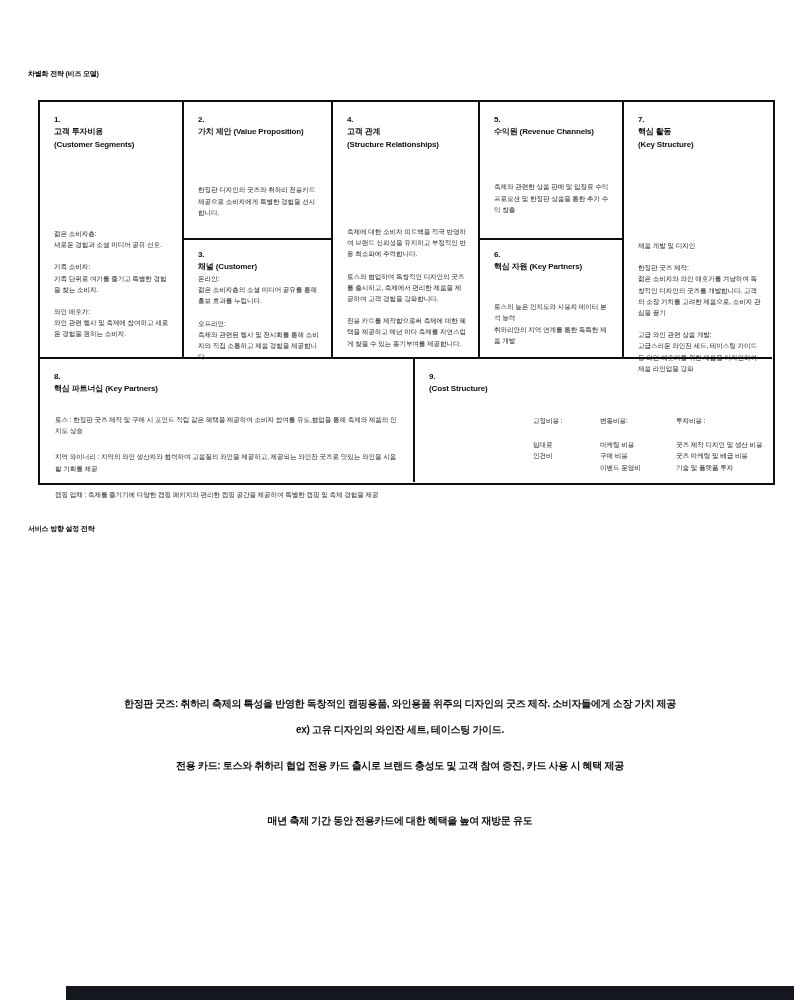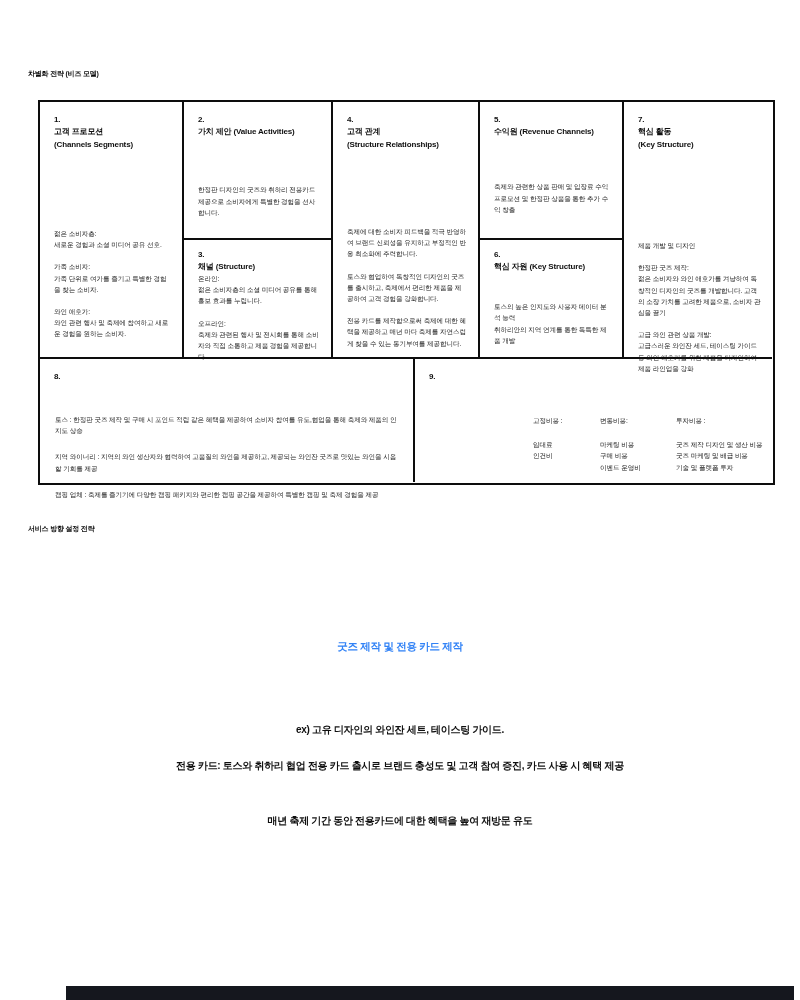--- a/index.html
+++ b/index.html
@@ -68,47 +68,47 @@
 
 <div class="page">
 
   <div id="label-top" class="mini">차별화 전략 (비즈 모델)</div>
 
   <div class="bmc">
 
     <div id="cell-cs" class="cell br bb">
       <div class="cell-head">
         <div>1.</div>
-        <div>고객 프로모션</div>
-        <div>(Channels Segments)</div>
+        <div>고객 투자비용</div>
+        <div>(Customer Segments)</div>
       </div>
       <div id="cs-body" class="cell-body">
         <p>젊은 소비자층:
 새로운 경험과 소셜 미디어 공유 선호.</p>
         <p>가족 소비자:
 가족 단위로 여가를 즐기고 특별한 경험을 찾는 소비자.</p>
         <p>와인 애호가:
 와인 관련 행사 및 축제에 참여하고 새로운 경험을 원하는 소비자.</p>
       </div>
     </div>
 
     <div id="cell-vp" class="cell br bb">
       <div class="cell-head">
         <div>2.</div>
-        <div>가치 제안 (Value Activities)</div>
+        <div>가치 제안 (Value Proposition)</div>
       </div>
       <div id="vp-body" class="cell-body">
         <p>한정판 디자인의 굿즈와 취하리 전용카드 제공으로 소비자에게 특별한 경험을 선사합니다.</p>
       </div>
     </div>
 
     <div id="cell-ch" class="cell br bb">
       <div class="cell-head head-tight">
         <div>3.</div>
-        <div>채널 (Structure)</div>
+        <div>채널 (Customer)</div>
       </div>
       <div id="ch-body" class="cell-body">
         <p>온라인:
 젊은 소비자층의 소셜 미디어 공유를 통해 홍보 효과를 누립니다.</p>
         <p>오프라인:
 축제와 관련된 행사 및 전시회를 통해 소비자와 직접 소통하고 제품 경험을 제공합니다.</p>
       </div>
     </div>
 
     <div id="cell-cr" class="cell br bb">
@@ -131,21 +131,21 @@
       </div>
       <div id="rs-body" class="cell-body">
         <p>축제와 관련한 상품 판매 및 입장료 수익
 프로모션 및 한정판 상품을 통한 추가 수익 창출</p>
       </div>
     </div>
 
     <div id="cell-kr" class="cell br bb">
       <div class="cell-head head-tight">
         <div>6.</div>
-        <div>핵심 자원 (Key Structure)</div>
+        <div>핵심 자원 (Key Partners)</div>
       </div>
       <div id="kr-body" class="cell-body">
         <p>토스의 높은 인지도와 사용자 데이터 분석 능력
 취하리안의 지역 연계를 통한 독특한 제품 개발</p>
       </div>
     </div>
 
     <div id="cell-ka" class="cell bb">
       <div class="cell-head">
         <div>7.</div>
@@ -157,31 +157,33 @@
         <p>한정판 굿즈 제작:
 젊은 소비자와 와인 애호가를 겨냥하여 독창적인 디자인의 굿즈를 개발합니다. 고객의 소장 가치를 고려한 제품으로, 소비자 관심을 끌기</p>
         <p>고급 와인 관련 상품 개발:
 고급스러운 와인잔 세트, 테이스팅 가이드 등 와인 애호가를 위한 제품을 디자인하여 제품 라인업을 강화</p>
       </div>
     </div>
 
     <div id="cell-kp" class="cell br">
       <div class="cell-head">
         <div>8.</div>
+        <div>핵심 파트너십 (Key Partners)</div>
       </div>
       <div id="kp-body" class="cell-body">
         <p>토스 : 한정판 굿즈 제작 및 구매 시 포인트 적립 같은 혜택을 제공하여 소비자 참여를 유도,협업을 통해 축제와 제품의 인지도 상승</p>
         <p>지역 와이너리 : 지역의 와인 생산자와 협력하여 고품질의 와인을 제공하고, 제공되는 와인잔 굿즈로 맛있는 와인을 시음할 기회를 제공</p>
         <p>캠핑 업체 : 축제를 즐기기에 다양한 캠핑 패키지와 편리한 캠핑 공간을 제공하여 특별한 캠핑 및 축제 경험을 제공</p>
       </div>
     </div>
 
     <div id="cell-cost" class="cell">
       <div class="cell-head">
         <div>9.</div>
+        <div>(Cost Structure)</div>
       </div>
       <div class="cost-cols">
         <div id="cost-col-fixed" class="cost-col">
           <div class="hdr">고정비용 :</div>
           <div>임대료</div>
           <div>인건비</div>
         </div>
         <div id="cost-col-variable" class="cost-col">
           <div class="hdr">변동비용:</div>
           <div>마케팅 비용</div>
@@ -194,20 +196,20 @@
           <div>굿즈 마케팅 및 배급 비용</div>
           <div>기술 및 플랫폼 투자</div>
         </div>
       </div>
     </div>
 
   </div>
 
   <div id="label-mid" class="mini">서비스 방향 설정 전략</div>
 
-  <div id="s-heading" class="sline sheading">굿즈 제작 및 전용 카드 제작</div>
+  <div id="s-p1" class="sline">한정판 굿즈: 취하리 축제의 특성을 반영한 독창적인 캠핑용품, 와인용품 위주의 디자인의 굿즈 제작. 소비자들에게 소장 가치 제공</div>
   <div id="s-p2" class="sline">ex) 고유 디자인의 와인잔 세트, 테이스팅 가이드.</div>
   <div id="s-p3" class="sline">전용 카드: 토스와 취하리 협업 전용 카드 출시로 브랜드 충성도 및 고객 참여 증진, 카드 사용 시 혜택 제공</div>
   <div id="s-p4" class="sline">매년 축제 기간 동안 전용카드에 대한 혜택을 높여 재방문 유도</div>
 
   <div class="bottom-bar"></div>
 
 </div>
 
 </body></html>

